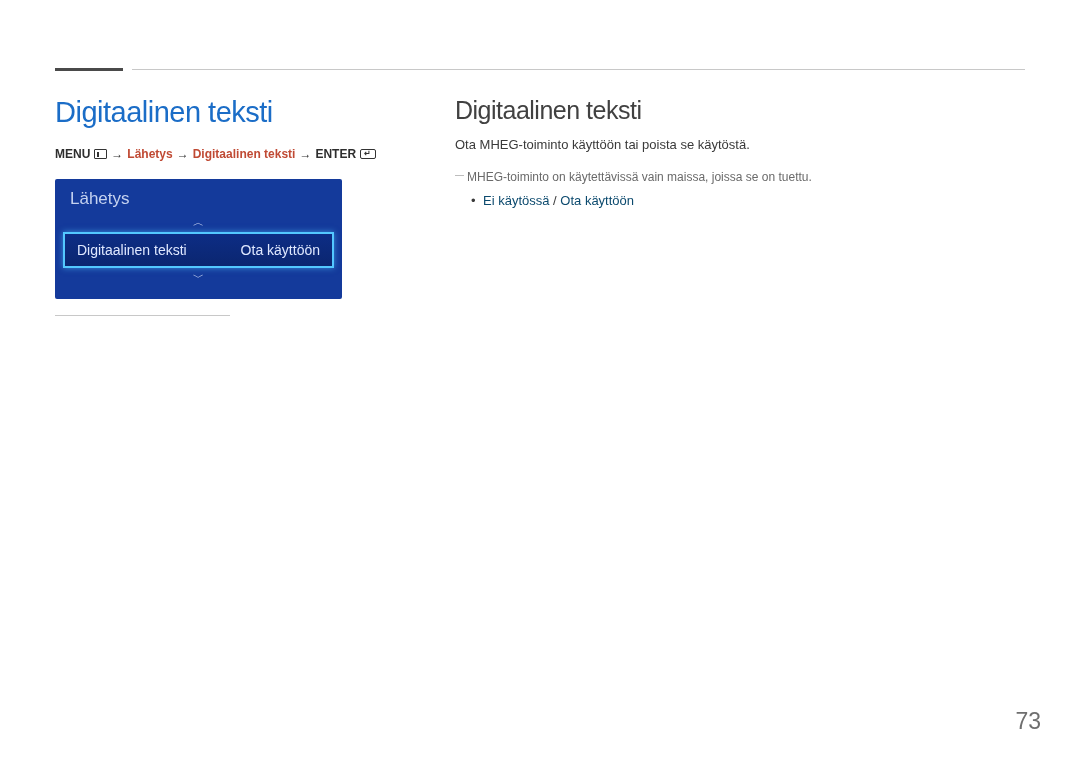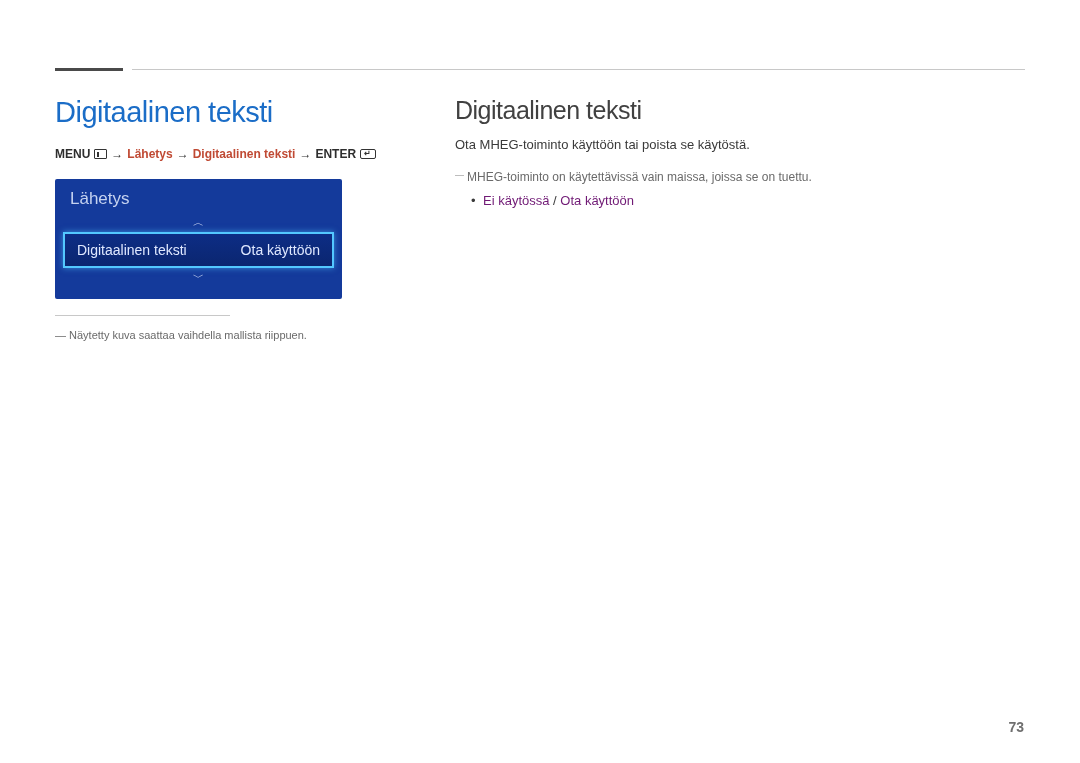--- a/index.html
+++ b/index.html
@@ -169,30 +169,29 @@
     padding-left: 28px;
     font-size: 13px;
     position: relative;
   }
   .bullet-line::before {
     content: "•";
     position: absolute;
     left: 16px;
     color: #3a3a3a;
   }
-  .bullet-line .accent { color: #701a75; }
+  .bullet-line .accent { color: #0c4a6e; }
   .bullet-line .sep { color: #3a3a3a; }
 
   .page-no {
     position: absolute;
-    right: 56px;
+    right: 39px;
     bottom: 28px;
-    font-size: 14px;
+    font-size: 23px;
     color: #6f6f6f;
-    font-weight: bold;
   }
 </style>
 </head>
 <body>
 
 <div class="top-rule-bold"></div>
 <div class="top-rule"></div>
 
 <div class="left-col">
   <h1 class="title-left">Digitaalinen teksti</h1>
@@ -214,21 +213,20 @@
     <div class="osd-up">︿</div>
     <div class="osd-row">
       <span>Digitaalinen teksti</span>
       <span>Ota käyttöön</span>
     </div>
     <div class="osd-down">﹀</div>
     <div class="osd-bottom-space"></div>
   </div>
 
   <div class="footnote-divider"></div>
-  <div class="footnote">―  Näytetty kuva saattaa vaihdella mallista riippuen.</div>
 </div>
 
 <div class="right-col">
   <h2 class="title-right">Digitaalinen teksti</h2>
   <p class="desc">Ota MHEG-toiminto käyttöön tai poista se käytöstä.</p>
   <p class="sub-note">MHEG-toiminto on käytettävissä vain maissa, joissa se on tuettu.</p>
   <div class="bullet-line">
     <span class="accent">Ei käytössä</span><span class="sep"> / </span><span class="accent">Ota käyttöön</span>
   </div>
 </div>

